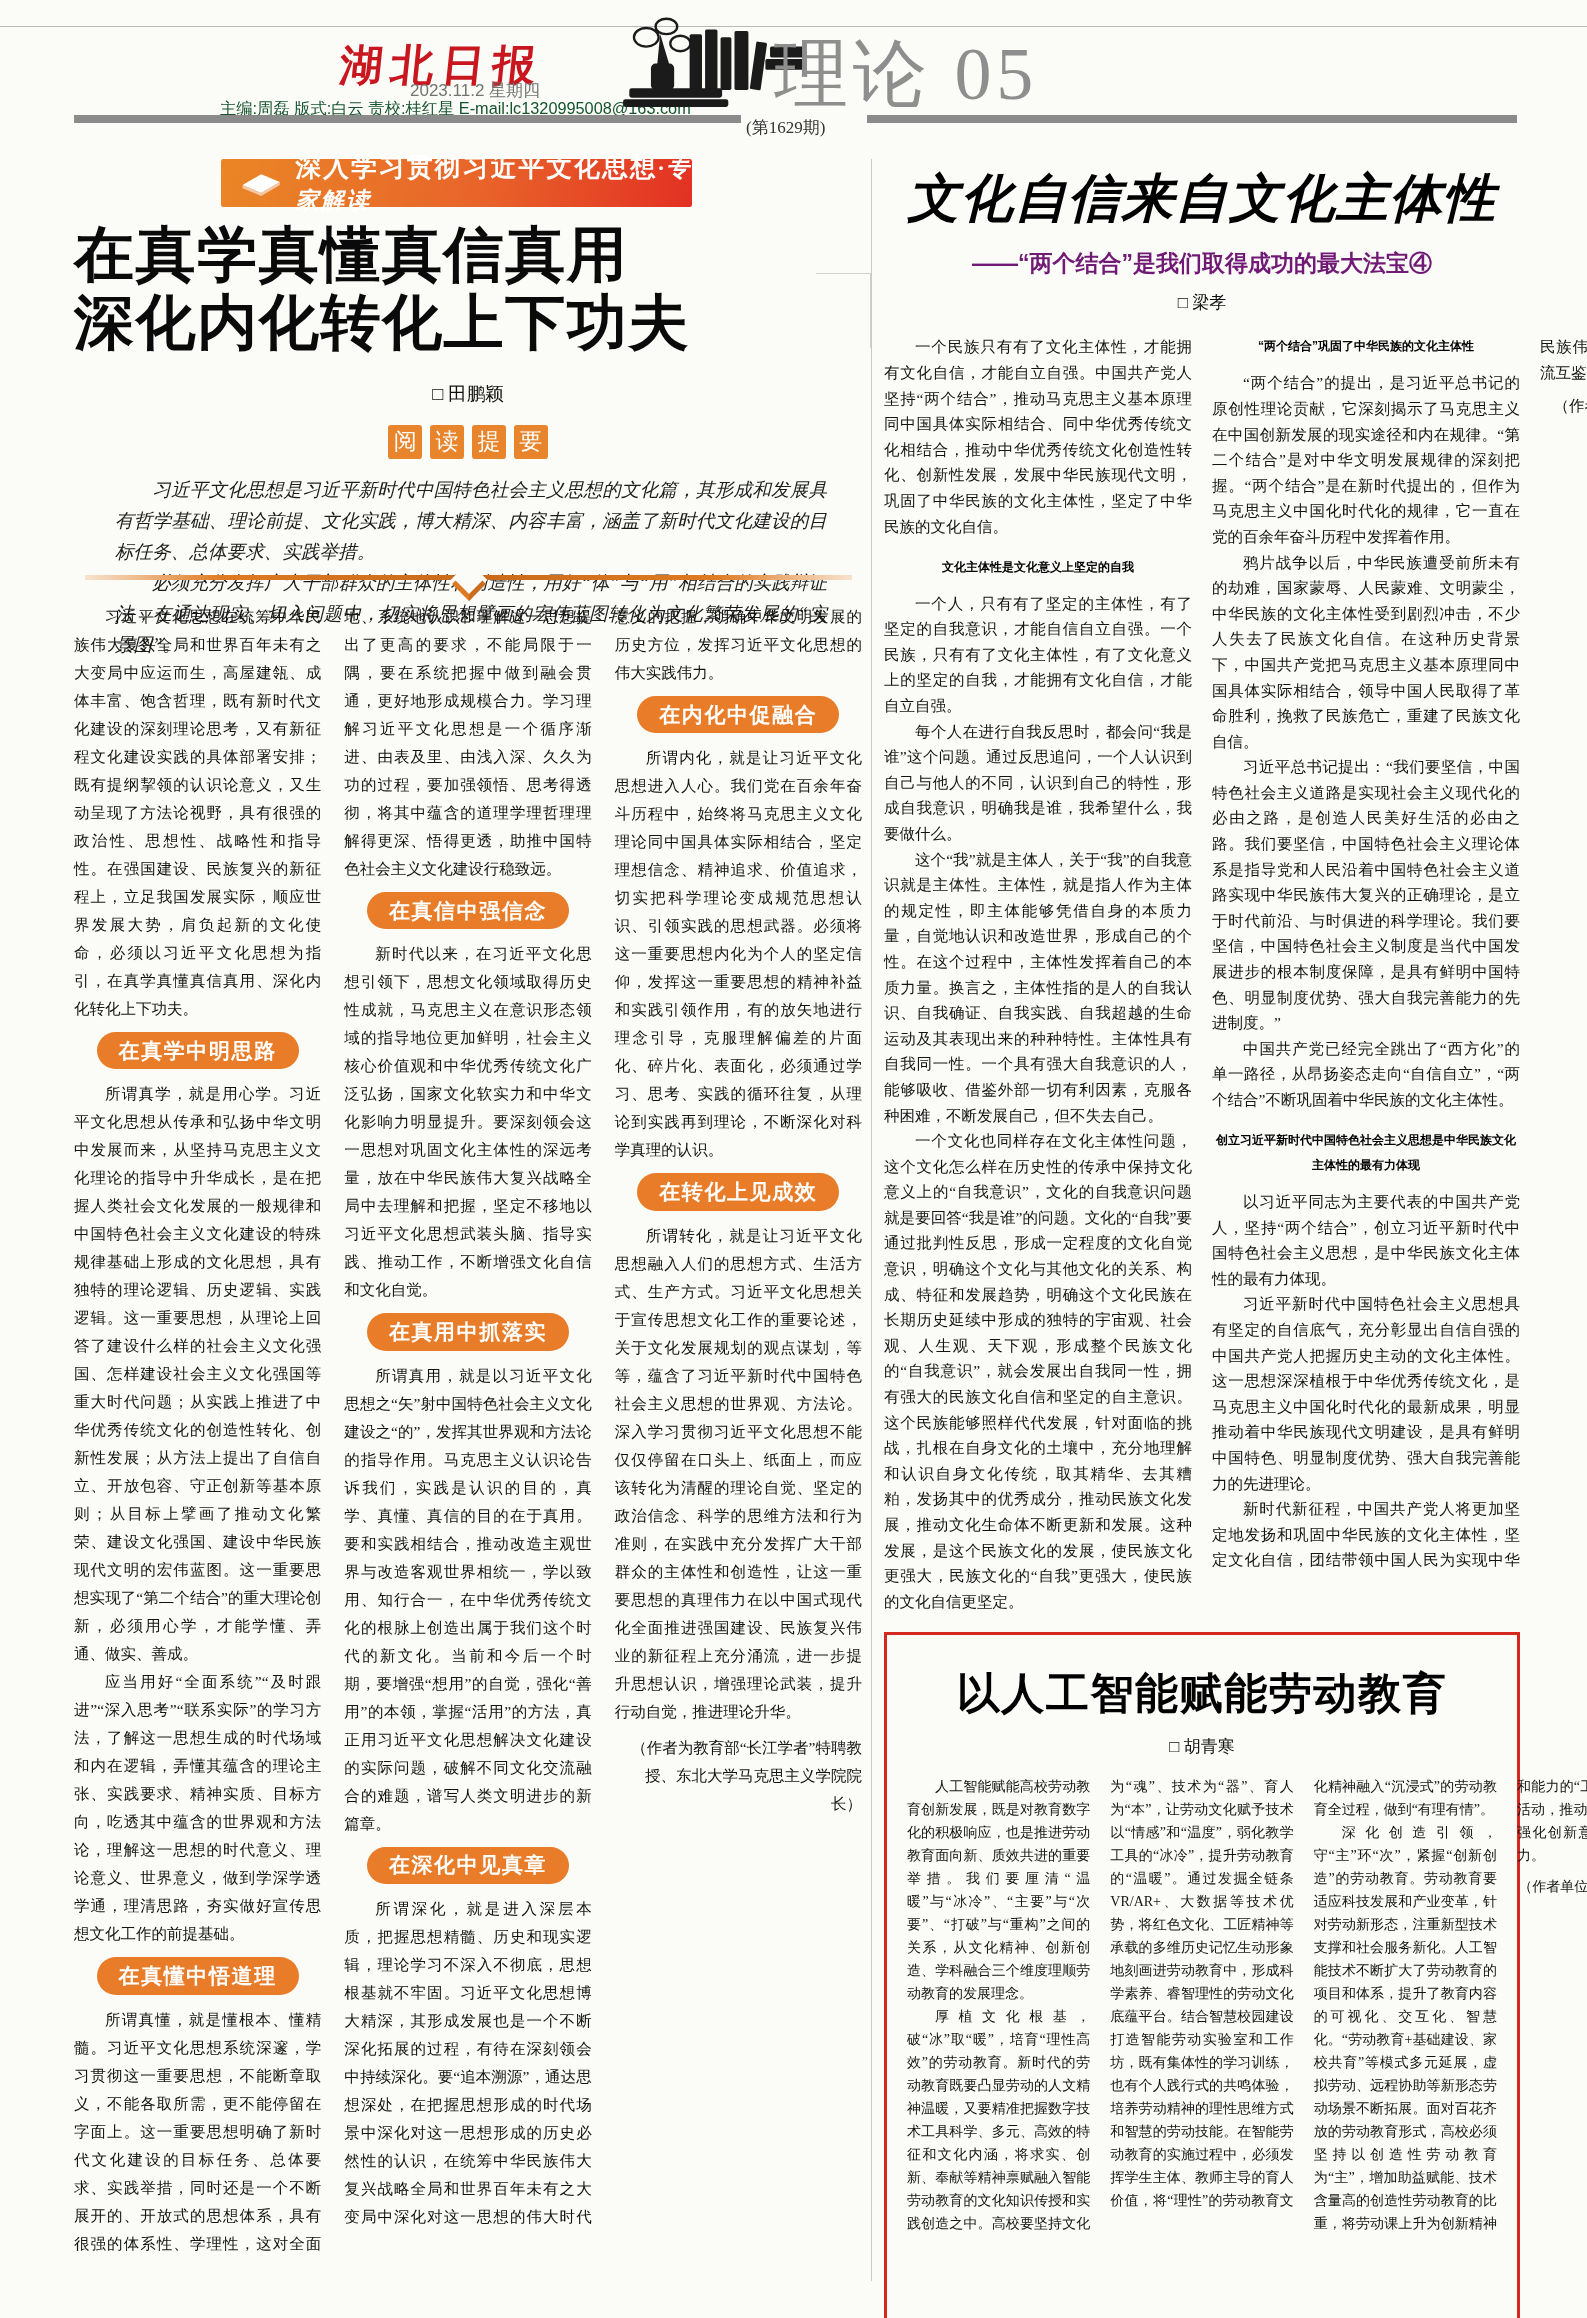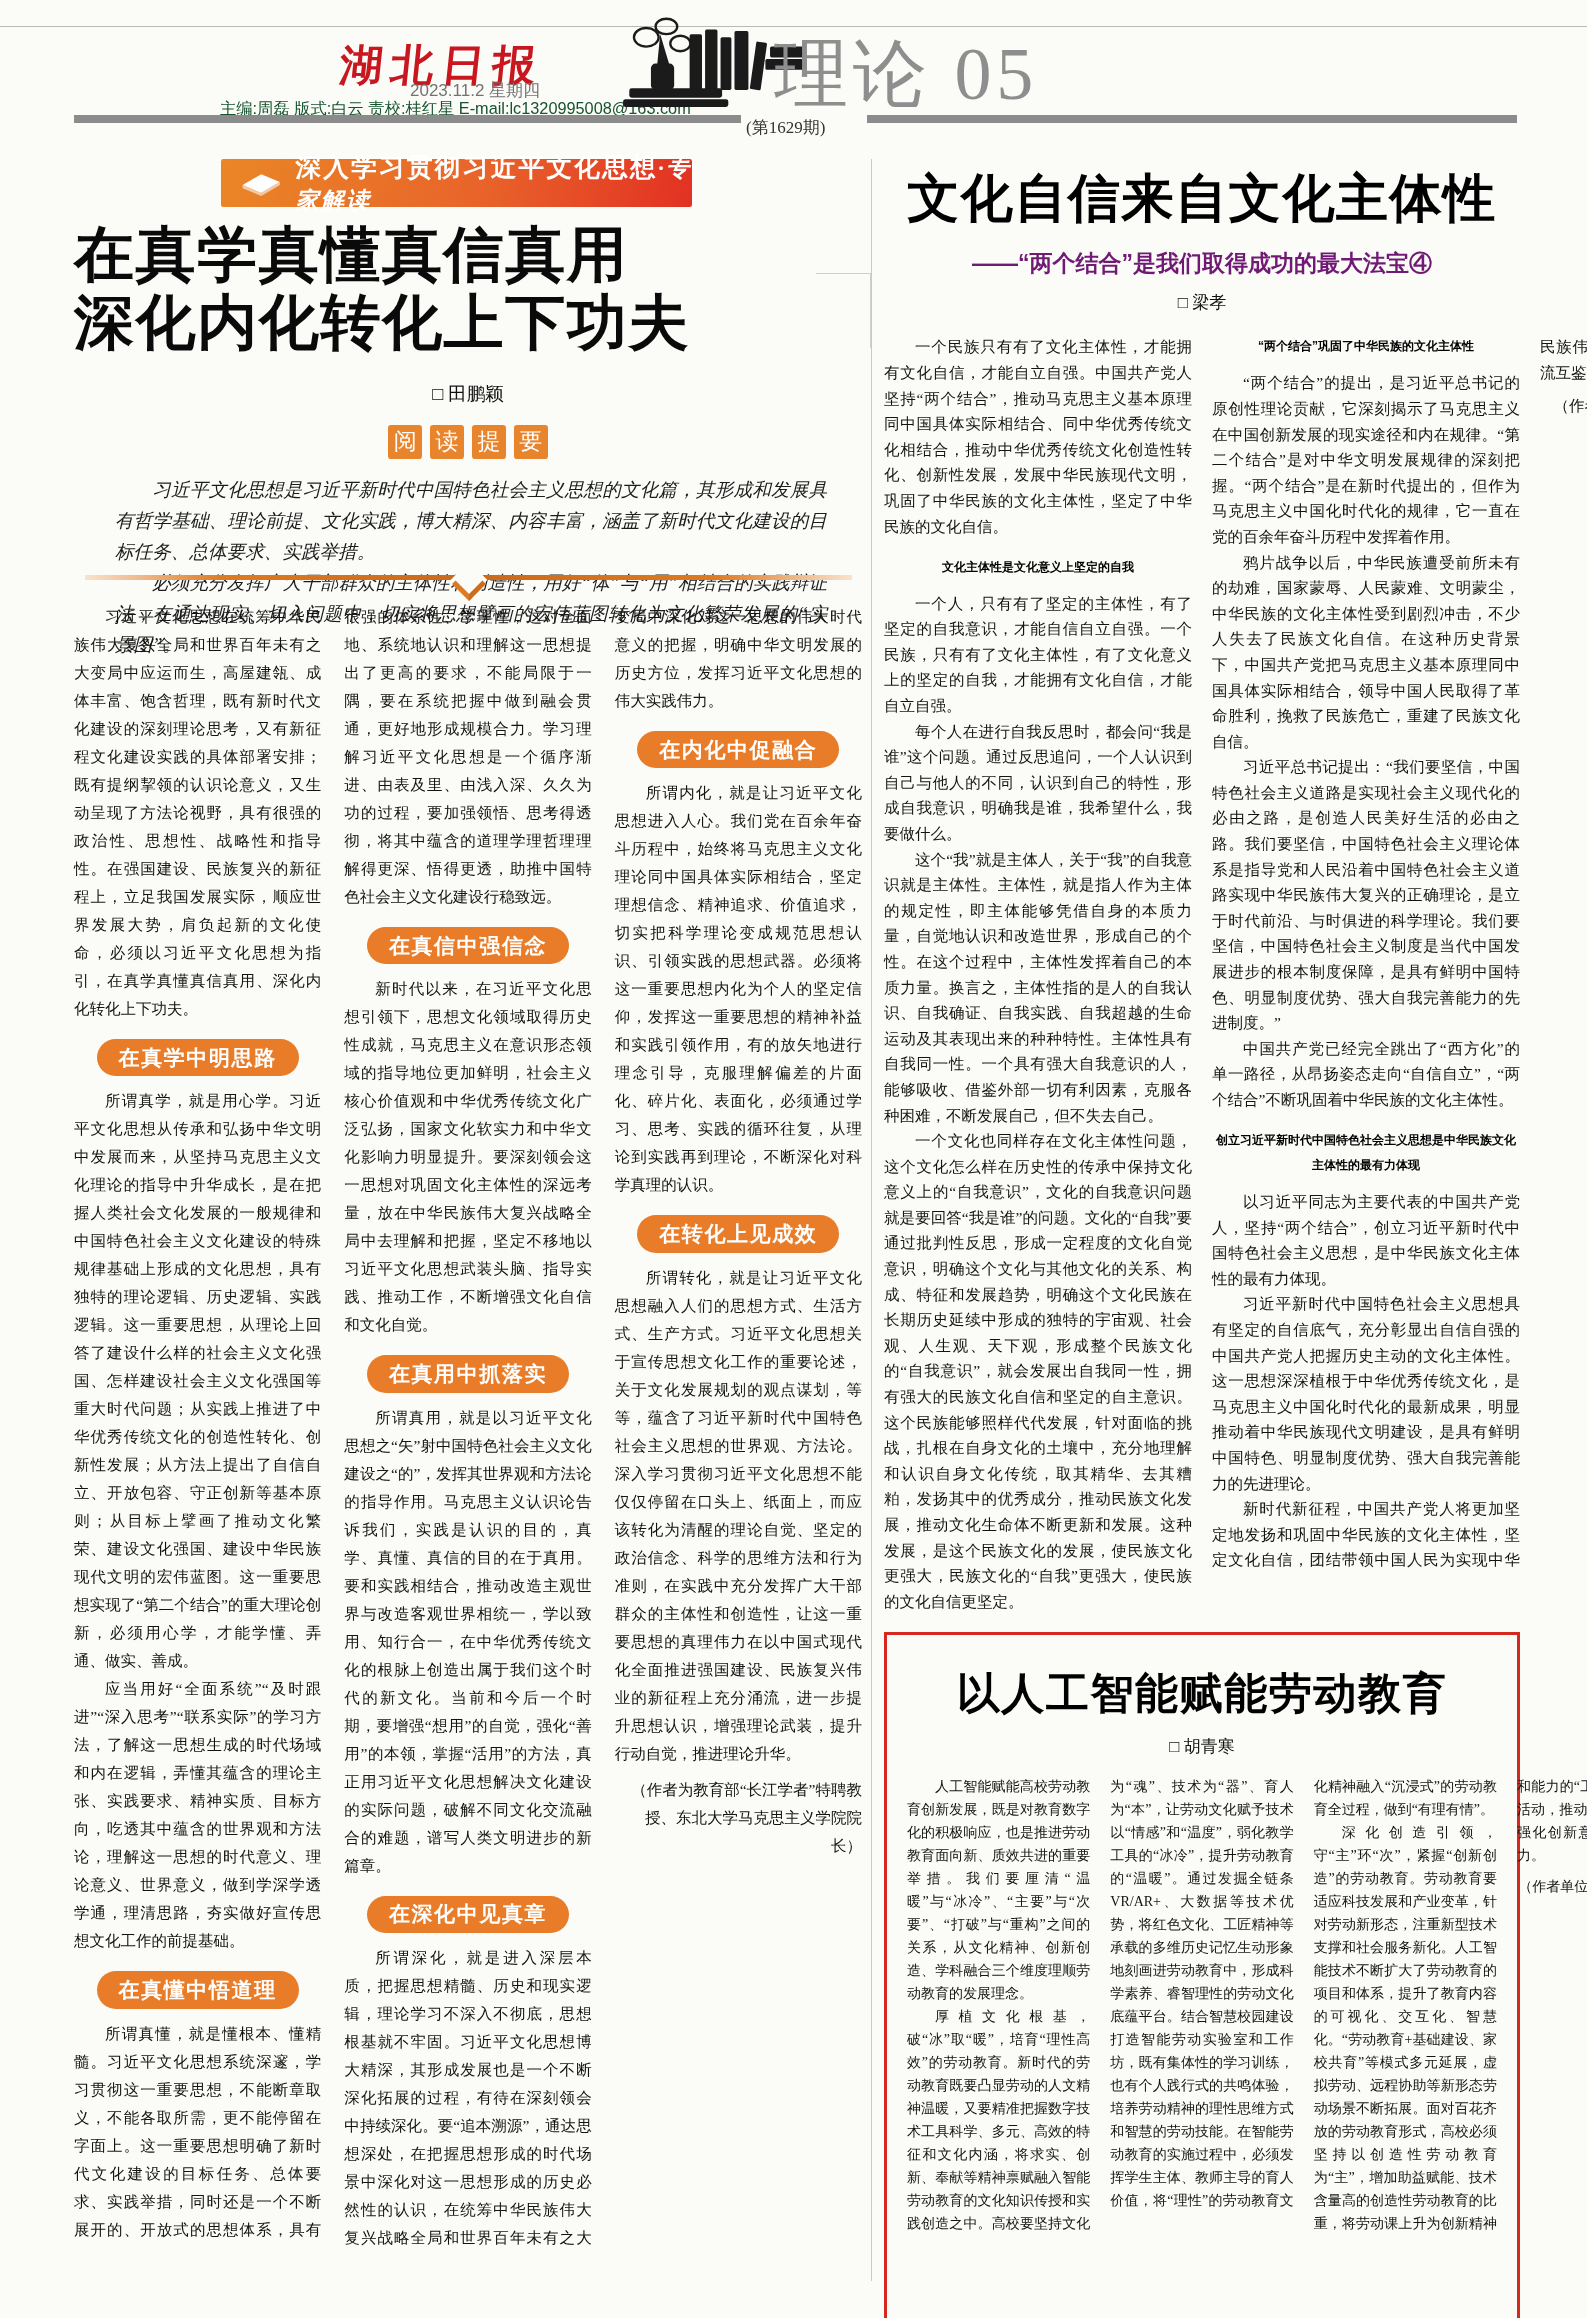--- a/index.html
+++ b/index.html
@@ -39,32 +39,32 @@
               background:linear-gradient(90deg,#f8e3cf,#de7a22 18%,#c96a1a 50%,#de7a22 82%,#f8e3cf);}
   .notch-rule .gap{position:absolute;left:50%;top:-8.5px;width:26px;height:26px;background:#fbfbf8;
                    transform:translateX(-50%) rotate(45deg);}
   .notch-rule .vee{position:absolute;left:50%;top:-3.1px;width:18.6px;height:18.6px;
                    border-right:5.4px solid #cc6d1d;border-bottom:5.4px solid #de7a22;
                    transform:translateX(-50%) rotate(45deg);}
   .left-body{position:absolute;left:74px;top:603px;width:788px;height:1656px;
              columns:3;column-gap:23px;column-fill:auto;
              font-size:15.5px;line-height:28px;text-align:justify;color:#131313;}
   .left-body p{margin:0;text-indent:2em;}
-  .pill{break-inside:avoid;width:fit-content;margin:16px auto 11px;padding:4.7px 22px;background:#e87c28;
+  .pill{break-inside:avoid;width:fit-content;margin:9px auto 11px;padding:4.7px 22px;background:#e87c28;
         color:#fff;border-radius:20px;font-family:"Liberation Sans",sans-serif;font-weight:bold;
         font-size:21px;letter-spacing:1.6px;text-indent:0;}
   .byline{text-indent:0 !important;text-align:right;margin-top:7.8px !important;}
   
   .vdivider{position:absolute;left:871px;top:159px;width:0.8px;height:2122px;background:#c9c9c6;}
   .corner{position:absolute;left:816px;top:273px;width:54px;height:74px;
           border-top:1.6px solid #cfcfcd;border-right:1.6px solid #cfcfcd;}
   
   .right-art{position:absolute;left:884px;top:164px;width:636px;}
   .right-title{text-align:center;font-family:"Liberation Serif","DejaVu Serif",serif;font-weight:bold;
-               font-size:52px;letter-spacing:1.6px;color:#000;margin:0;}
+               font-size:52px;letter-spacing:1.6px;color:#000;margin:0;font-style:italic;}
   .right-sub{text-align:center;font-size:23px;font-weight:bold;color:#701a75;margin-top:14px;
              font-family:"Liberation Sans",sans-serif;}
   .right-author{text-align:center;font-size:17px;color:#111;margin-top:12.4px;}
   .right-body{margin-top:20px;height:1281px;columns:2;column-gap:20px;column-fill:auto;
               font-size:15.5px;line-height:25.6px;text-align:justify;color:#131313;}
   .right-body p{margin:0;text-indent:2em;}
   .right-body h3{break-inside:avoid;text-align:center;font-family:"Liberation Sans",sans-serif;
                  font-size:12px;line-height:25px;color:#000;margin:15.5px 0 11px;text-indent:0;}
   
   .ai-box{position:absolute;left:884px;top:1632px;width:636px;height:756px;box-sizing:border-box;

